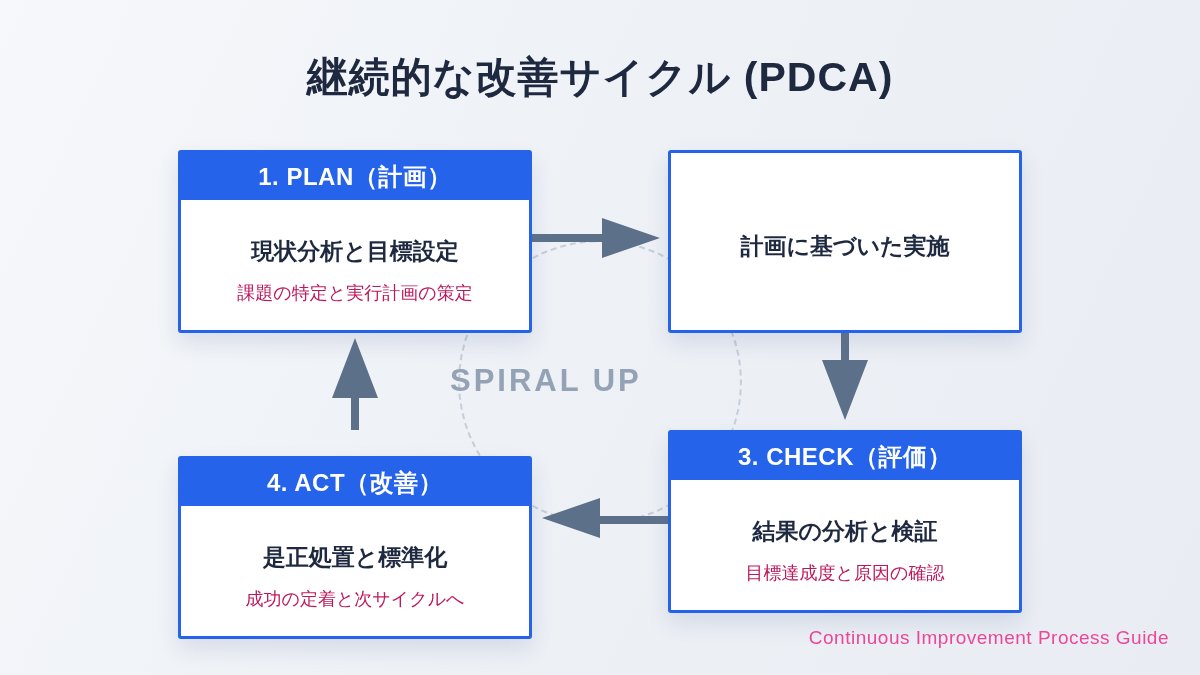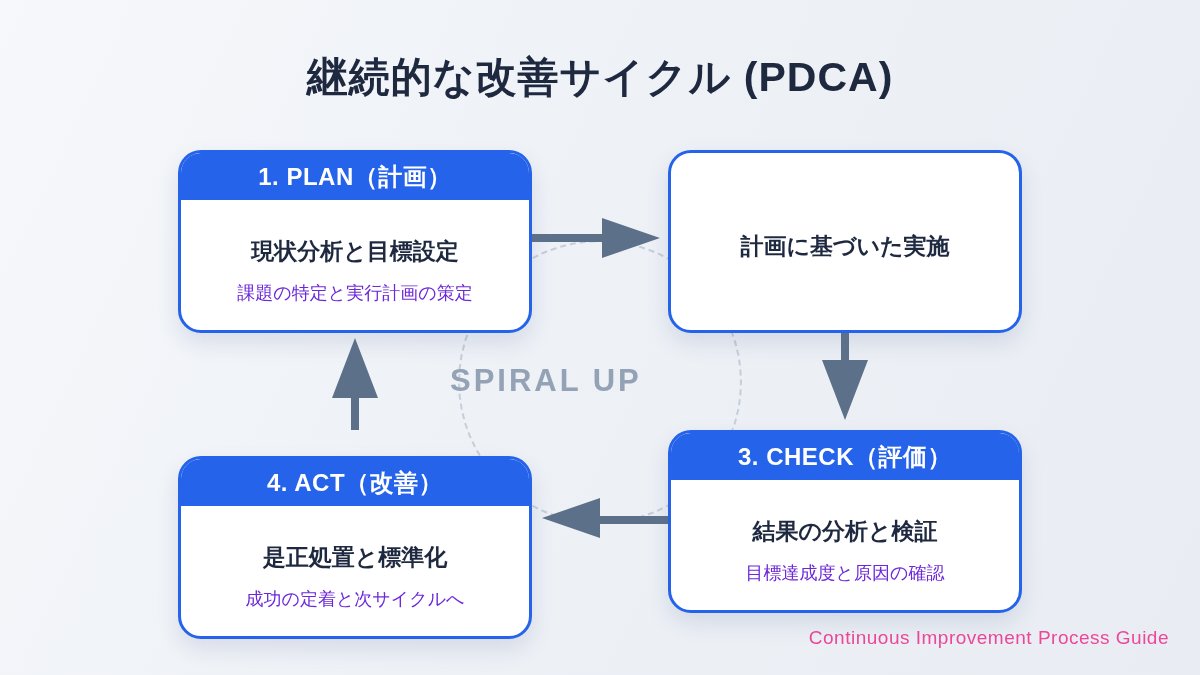--- a/index.html
+++ b/index.html
@@ -25,35 +25,35 @@
   }
   .center-label{
     position:absolute;left:450px;top:363px;width:300px;
     text-align:left;font-size:31px;font-weight:700;
     color:#94a2b6;letter-spacing:3px;z-index:1;
   }
 
   
   .step-box{
     position:absolute;width:354px;height:183px;box-sizing:border-box;
-    background:#ffffff;border:3px solid #2563eb;border-radius:23px;
+    background:#ffffff;border:3px solid #2563eb;border-radius:3px;
     box-shadow:0 10px 22px rgba(30,60,120,0.12);
     overflow:hidden;z-index:2;display:flex;flex-direction:column;
   }
   .step-header{
     background:#2563eb;color:#ffffff;height:47px;flex:0 0 47px;
     display:flex;align-items:center;justify-content:center;
     font-size:24px;font-weight:700;letter-spacing:0.5px;
   }
   .step-body{
     flex:1;display:flex;flex-direction:column;align-items:center;
     justify-content:center;gap:14px;padding:4px 10px 14px 10px;margin-top:20px;
   }
   .step-heading{font-size:23px;font-weight:700;color:#1e2940;}
-  .step-desc{font-size:18px;color:#6d28d9;}
+  .step-desc{font-size:18px;color:#be185d;}
 
   .pos-plan {left:178px;top:150px;}
   .pos-do   {left:668px;top:150px;}
   .pos-check{left:668px;top:430px;}
   .pos-act  {left:178px;top:456px;}
 
   .arrow-layer{position:absolute;inset:0;z-index:3;pointer-events:none;}
   .arrow-layer path{fill:#5d7089;}
 
   .footer{

